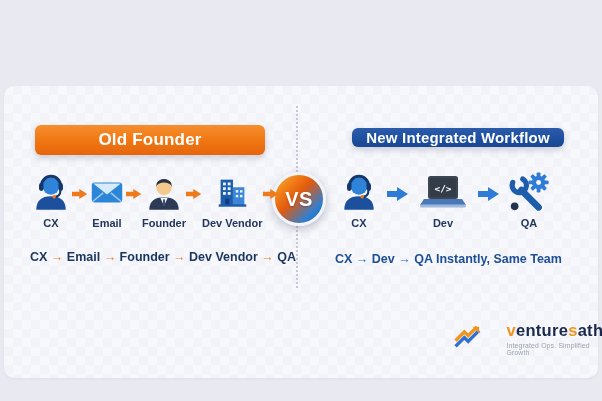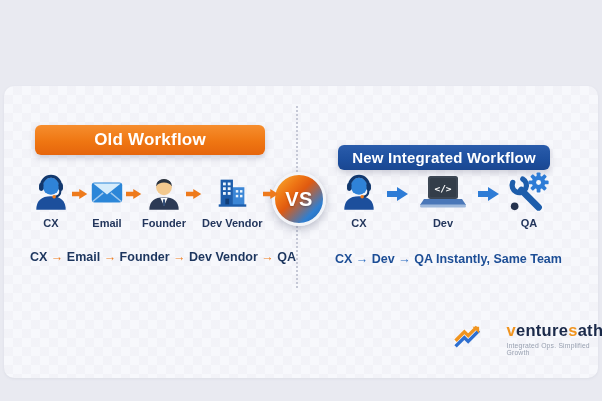--- a/index.html
+++ b/index.html
@@ -22,23 +22,22 @@
     position:absolute;display:flex;align-items:center;justify-content:center;
     color:#ffffff;font-weight:bold;border-radius:6px;
     box-shadow:0 3px 6px rgba(60,60,90,0.22);
     letter-spacing:.2px;
   }
   .banner-old{
     left:35px;top:125px;width:230px;height:30px;font-size:17px;
     background:linear-gradient(180deg,#f68e2e 0%,#ef7612 55%,#e6650c 100%);
   }
   .banner-new{
-    left:338px;top:128px;width:212px;height:25px;font-size:15px;
+    left:352px;top:128px;width:212px;height:19px;font-size:15px;
     background:linear-gradient(180deg,#2a5cab 0%,#1d4f9e 60%,#1a4791 100%);
-    margin-top:17px;
   }
   .steps-row{
     position:absolute;display:flex;align-items:flex-start;
   }
   .steps-left{left:30px;top:170px;width:242px;justify-content:space-between;}
   .steps-right{left:338px;top:170px;width:214px;justify-content:space-between;}
   .step{display:flex;flex-direction:column;align-items:center;}
   .step .icon-box{height:44px;display:flex;align-items:center;justify-content:center;}
   .step .step-label{
     margin-top:3px;font-size:11px;font-weight:bold;color:#23365c;white-space:nowrap;
@@ -75,21 +74,21 @@
   .brand-name .b-orange{color:#f0941f;}
   .brand-name .b-navy{color:#1b2a4a;}
   .brand-tagline{font-size:6.8px;color:#98a0b0;margin-top:2px;letter-spacing:.2px;}
 </style>
 </head>
 <body>
 
 <div class="card"></div>
 
 <div class="banner banner-old">
-  <span>Old Workflow</span>
+  <span>Old Founder</span>
 </div>
 <div class="banner banner-new">
   <span>New Integrated Workflow</span>
 </div>
 
 <div class="divider"></div>
 <div class="vs-badge">
   <span>VS</span>
 </div>
 

